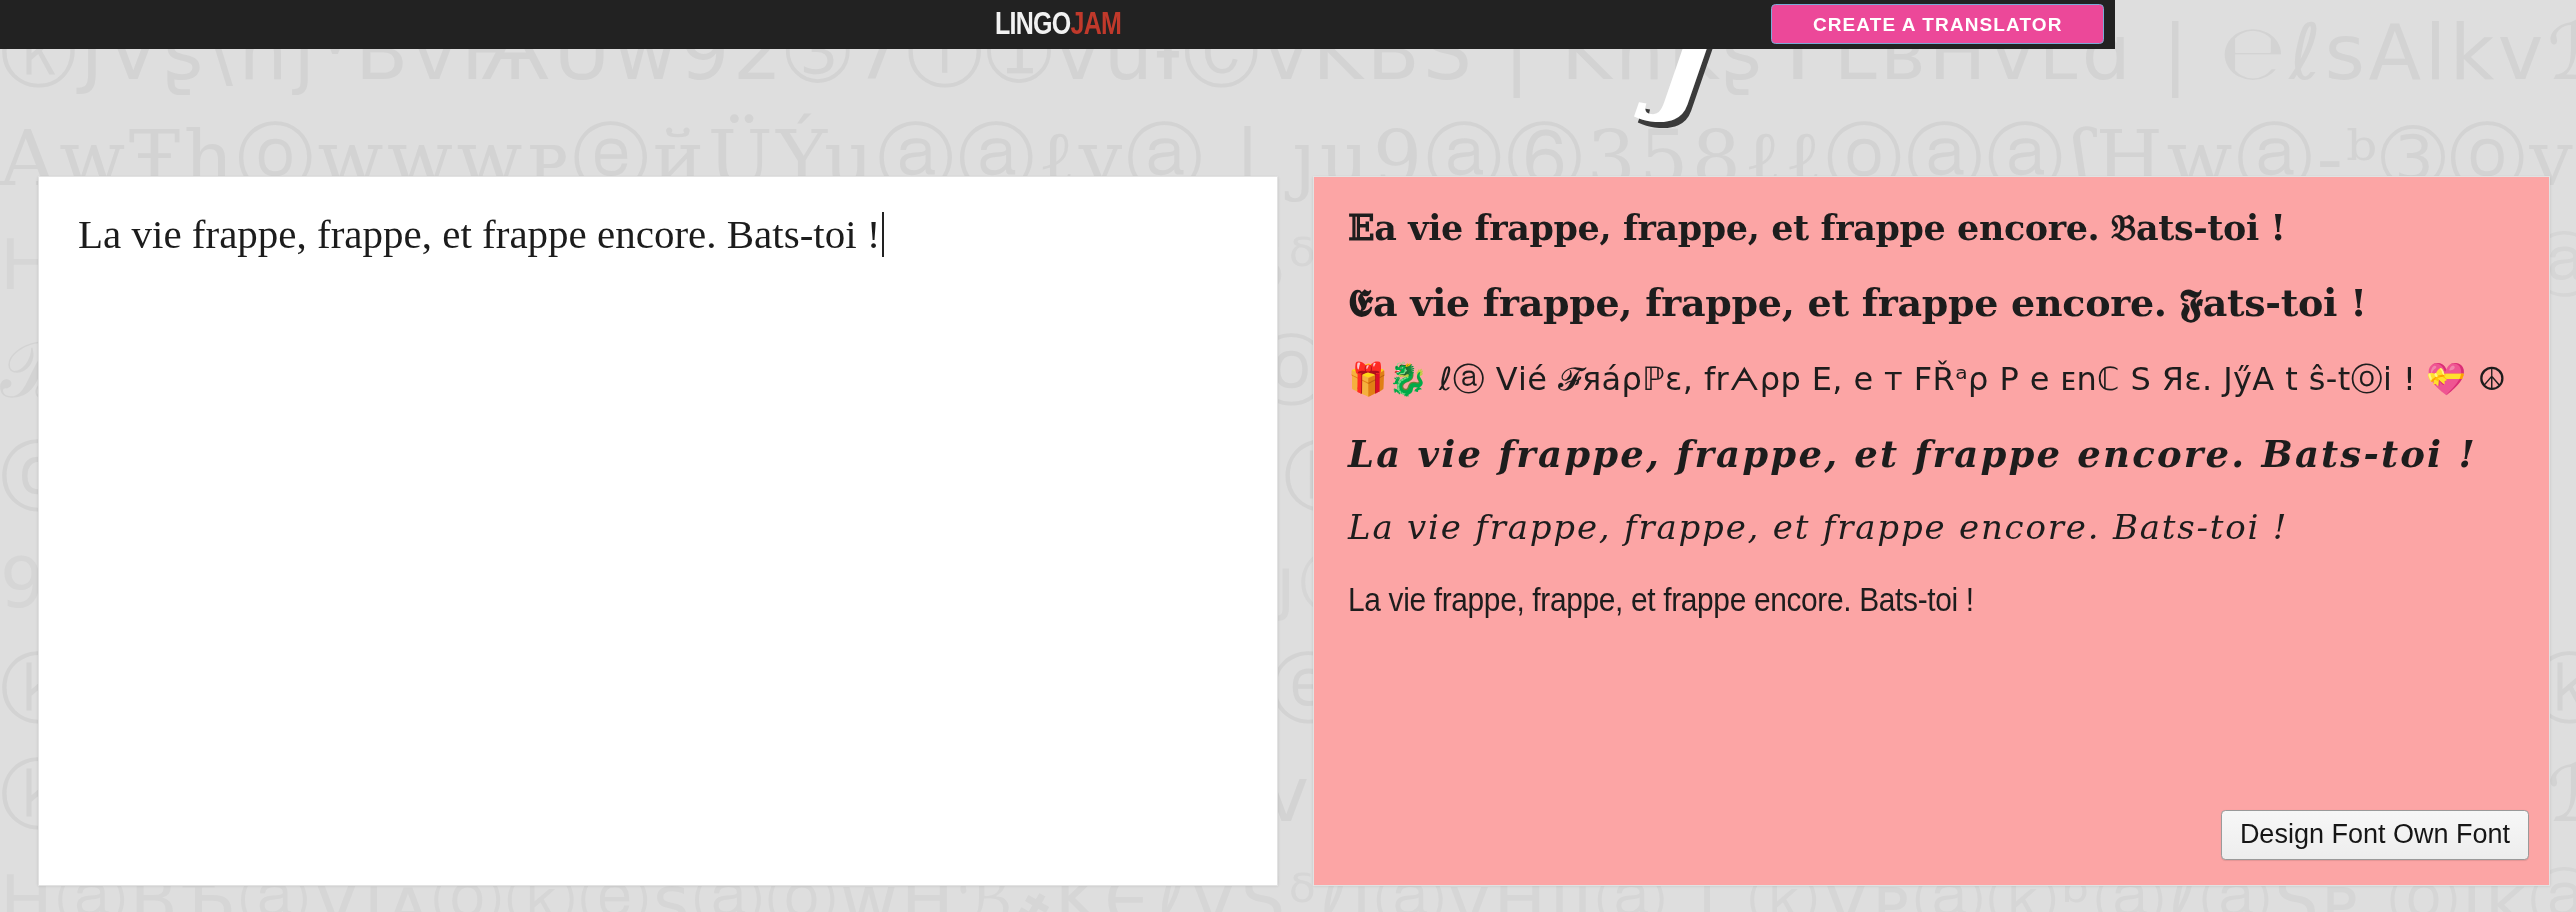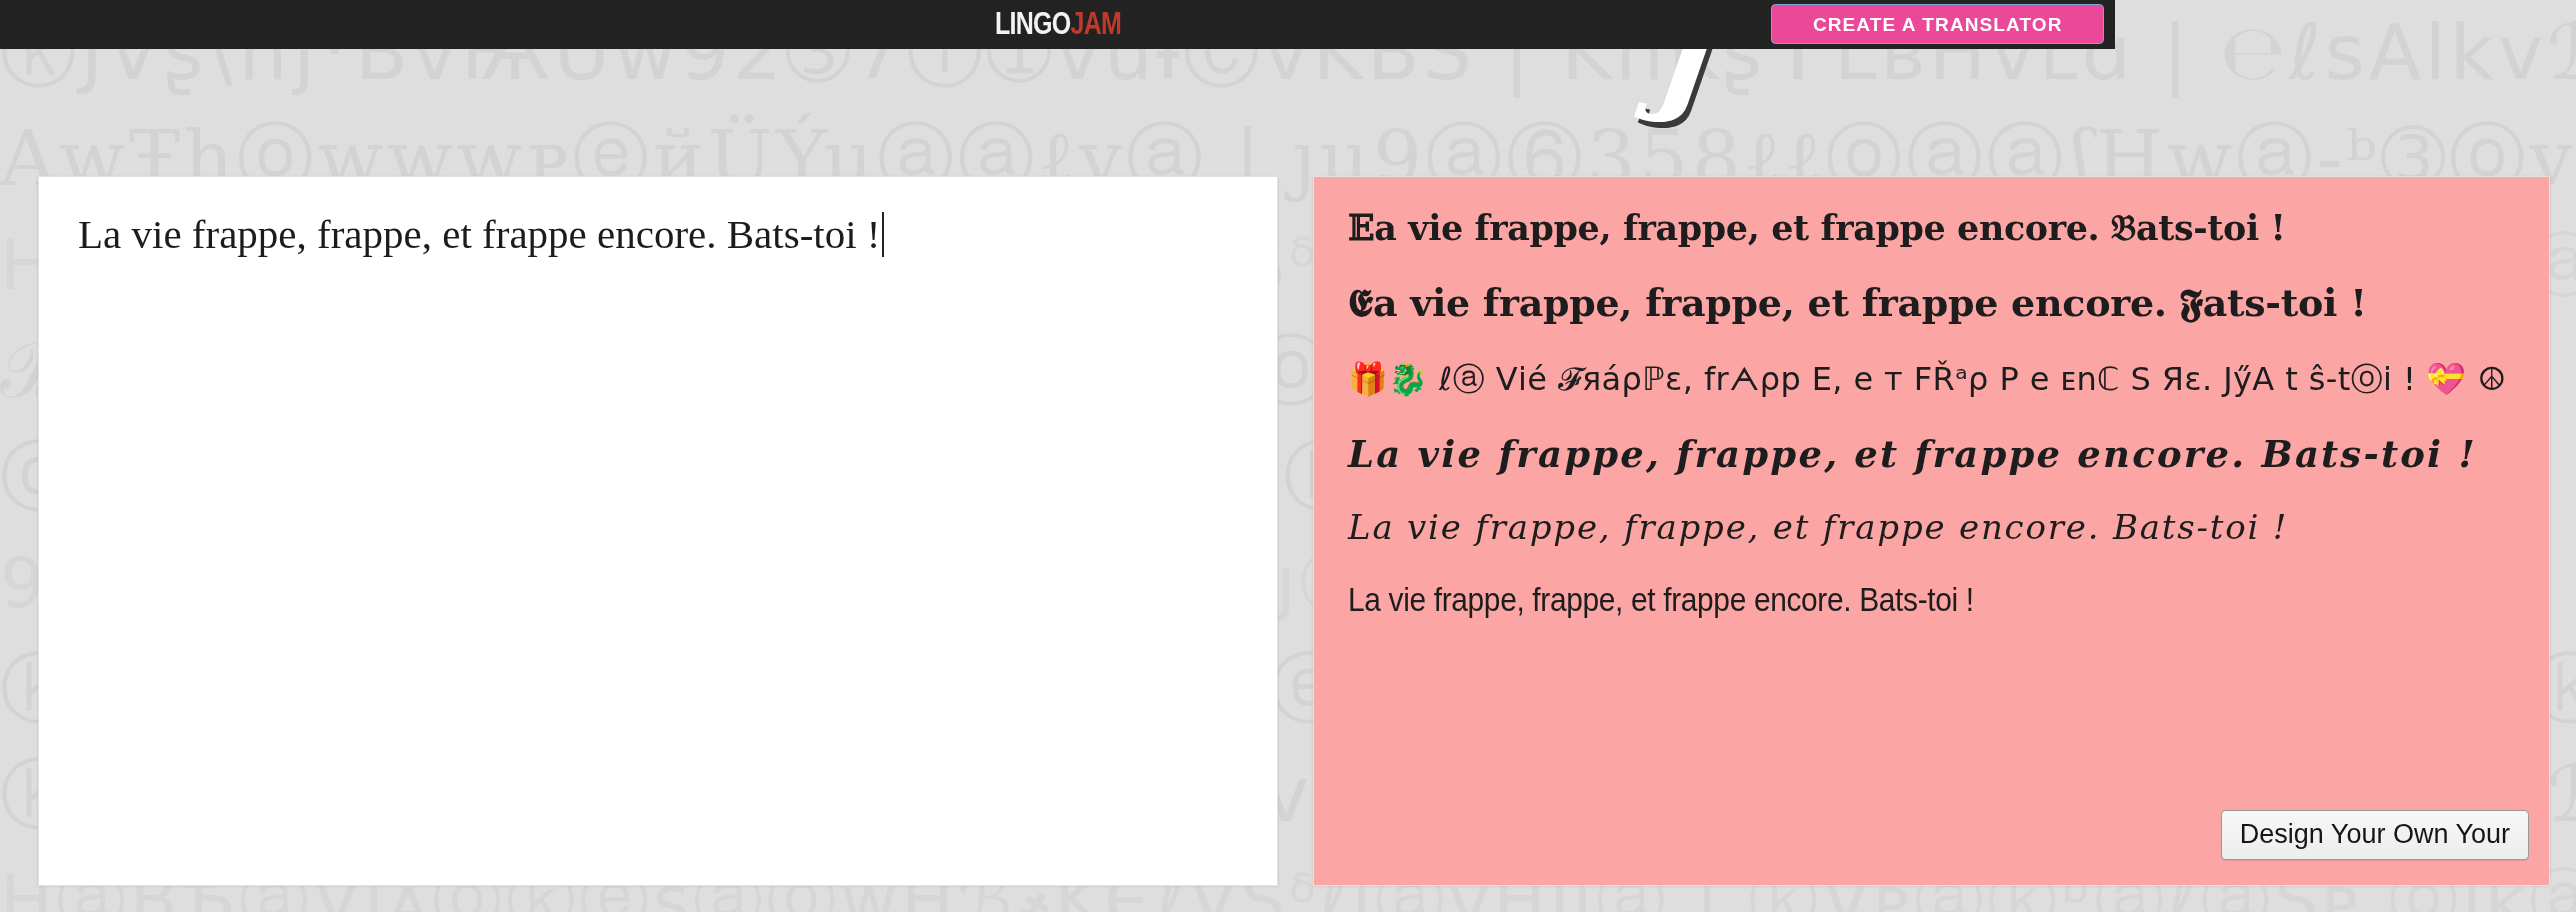--- a/index.html
+++ b/index.html
@@ -259,17 +259,17 @@
 
   <div id="output-panel">
     <div id="output-list">
       <div class="out-line style-fraktur">𝔼a vie frappe, frappe, et frappe encore. 𝔅ats-toi !</div>
       <div class="out-line style-fraktur-bold">𝕰a vie frappe, frappe, et frappe encore. 𝕱ats-toi !</div>
       <div class="out-line style-glitch">🎁🐉 ℓⓐ Ⅴié 𝓕яáρℙε, frᗅρp E, e т FŘᵃρ P e ᴇnℂ Ѕ Яε. ЈӳA t ŝ-tⓞi ! 💝 ☮</div>
       <div class="out-line style-script-bold">La vie frappe, frappe, et frappe encore. Bats-toi !</div>
       <div class="out-line style-script-light">La vie frappe, frappe, et frappe encore. Bats-toi !</div>
       <div class="out-line style-condensed">La vie frappe, frappe, et frappe encore. Bats-toi !</div>
     </div>
-    <div id="design-font-btn">Design Your Own Your</div>
+    <div id="design-font-btn">Design Font Own Font</div>
   </div>
 
 </div>
 
 
 </body></html>

